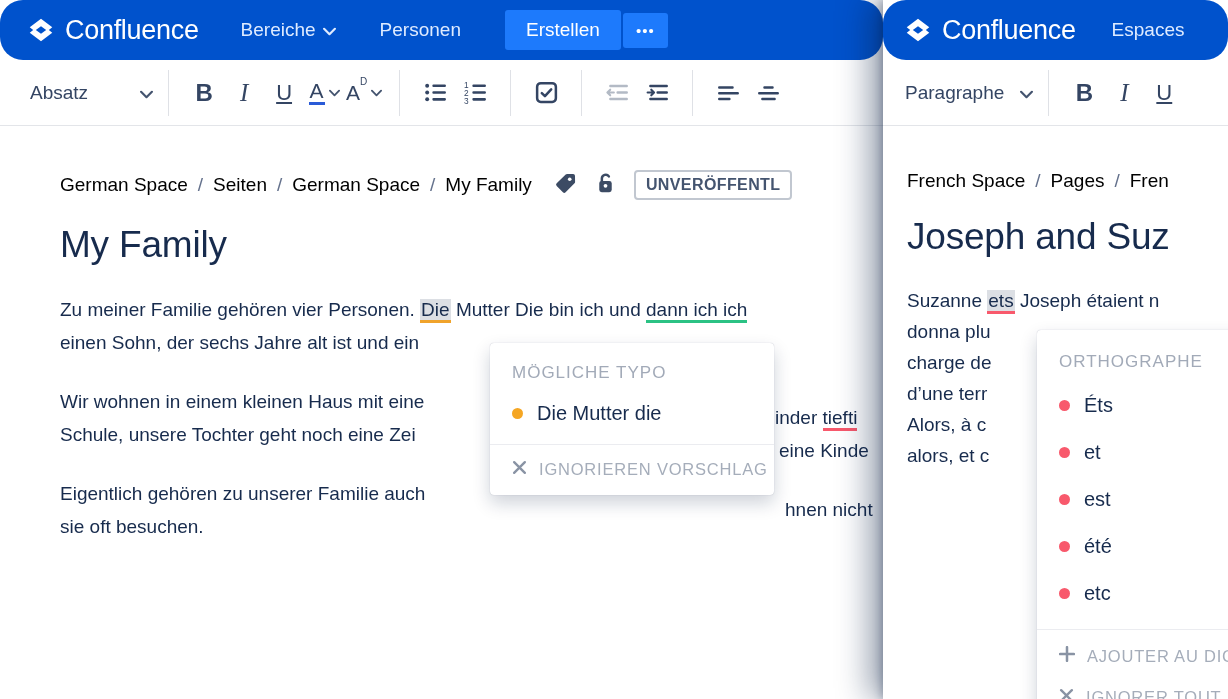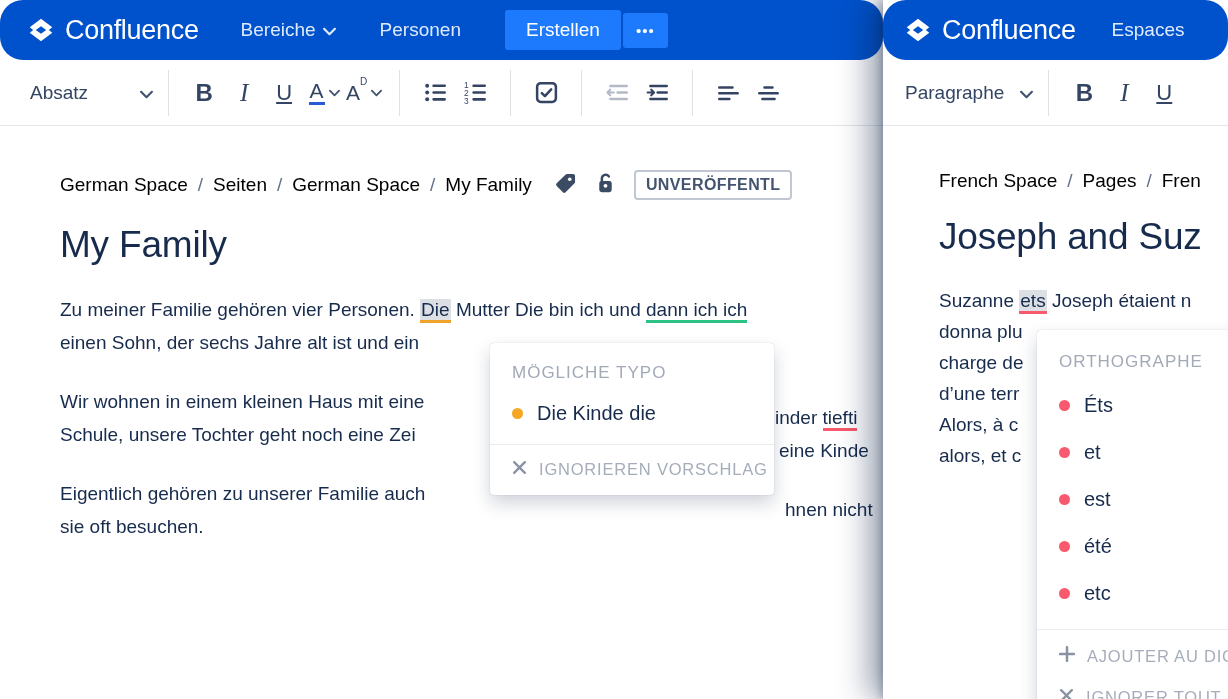--- a/index.html
+++ b/index.html
@@ -236,21 +236,21 @@
       <div class="para">
         <div class="line"><span>Eigentlich gehören zu unserer Familie auch</span><span class="frag" style="left:725px;">hnen nicht</span></div>
         <div class="line">sie oft besuchen.</div>
       </div>
     </div>
 
     <div class="popup popup-de">
       <div class="popup-header">MÖGLICHE TYPO</div>
       <div class="sugg-row">
         <span class="dot dot-orange"></span>
-        <span>Die Kinde die</span>
+        <span>Die Mutter die</span>
       </div>
       <div class="popup-div"></div>
       <div class="popup-action">
         <span>
           <svg width="15" height="15" viewBox="0 0 14 14">
               <path d="M2 2 L12 12 M12 2 L2 12" stroke="#8993A4" stroke-width="2.2" stroke-linecap="round"></path>
             </svg>
         </span>
         <span>IGNORIEREN VORSCHLAG</span>
       </div>
@@ -288,21 +288,21 @@
           <span class="glyph-b">B</span>
         </div>
       <div class="tbtn">
           <span class="glyph-i">I</span>
         </div>
       <div class="tbtn">
           <span class="glyph-u">U</span>
         </div>
     </div>
 
-    <div class="page" style="padding-left:56px;">
+    <div class="page" style="padding-left:24px;">
       <div class="crumb-row">
         <span class="crumb">French Space</span>
         <span class="crumb-sep">/</span>
         <span class="crumb">Pages</span>
         <span class="crumb-sep">/</span>
         <span class="crumb">Fren</span>
       </div>
 
       <h1 class="page-title">Joseph and Suz</h1>
 

